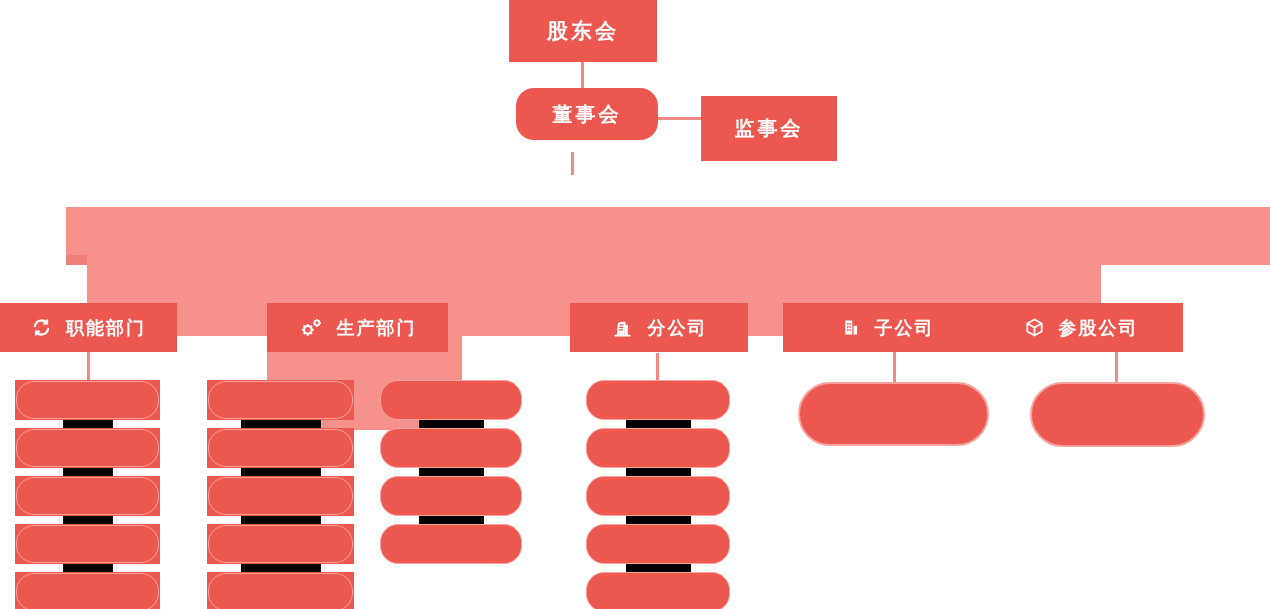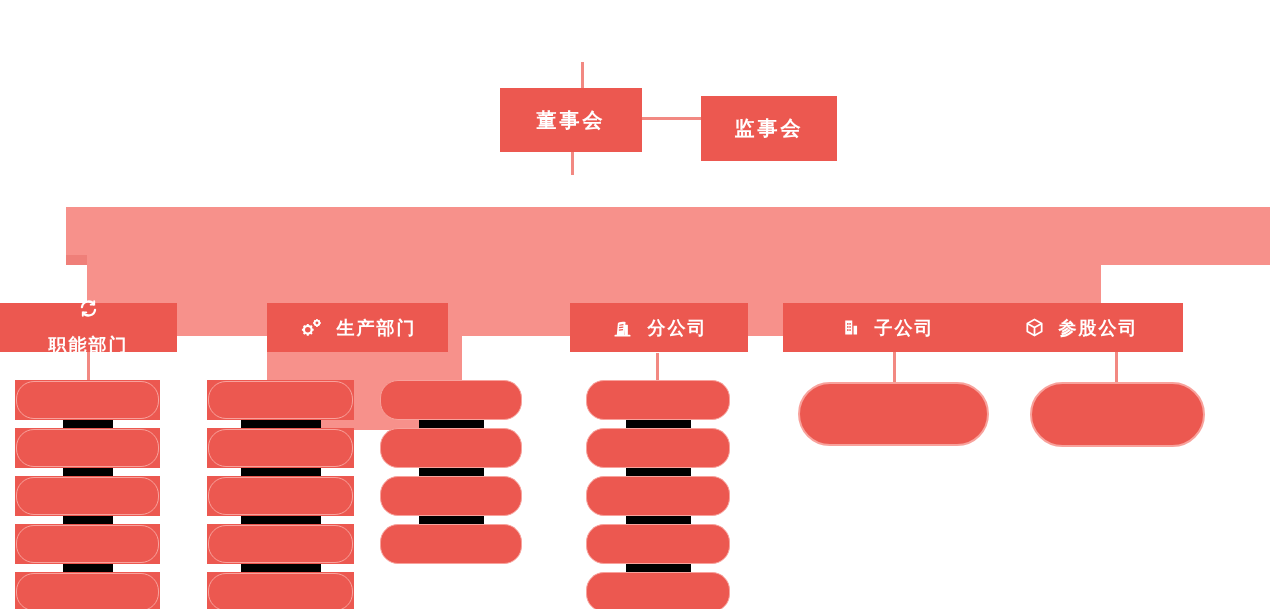--- a/index.html
+++ b/index.html
@@ -53,28 +53,31 @@
   <div class="band" style="left:267px;top:336px;width:195px;height:94px;"></div>
 
   <div class="conn" style="left:581px;top:62px;width:3px;height:26px;"></div>
   <div class="conn" style="left:642px;top:117px;width:59px;height:3px;"></div>
   <div class="conn" style="left:571px;top:152px;width:3px;height:23px;"></div>
   <div class="conn" style="left:87px;top:352px;width:3px;height:29px;"></div>
   <div class="conn" style="left:656px;top:353px;width:3px;height:29px;"></div>
   <div class="conn" style="left:893px;top:350px;width:3px;height:32px;"></div>
   <div class="conn" style="left:1115px;top:349px;width:3px;height:33px;"></div>
 
-  <div class="rbox mid" style="left:500px;top:88px;width:142px;height:64px;">
+  <div class="rbox big" style="left:509px;top:0px;width:148px;height:62px;">
+      <span>股东会</span>
+    </div>
+  <div class="rbox mid" style="left:516px;top:88px;width:142px;height:52px;border-radius:18px;">
       <span>董事会</span>
     </div>
   <div class="rbox mid" style="left:701px;top:88px;width:136px;height:65px;margin-top:8px;">
       <span>监事会</span>
     </div>
 
-  <div class="dept" style="left:0px;width:177px;flex-direction:column;">
+  <div class="dept" style="left:0px;width:177px;">
     <span>
       <svg width="21" height="21" viewBox="0 0 24 24" fill="none" stroke="#ffffff" stroke-width="2.6" stroke-linecap="round">
         <path d="M19.5 13.5a7.6 7.6 0 0 1-13.6 3.4"></path>
         <path d="M4.5 10.5a7.6 7.6 0 0 1 13.6-3.4"></path>
         <path d="M18.5 3.6v4h-4" stroke-width="2.2"></path>
         <path d="M5.5 20.4v-4h4" stroke-width="2.2"></path>
       </svg>
     </span>
     <span>职能部门</span>
   </div>

